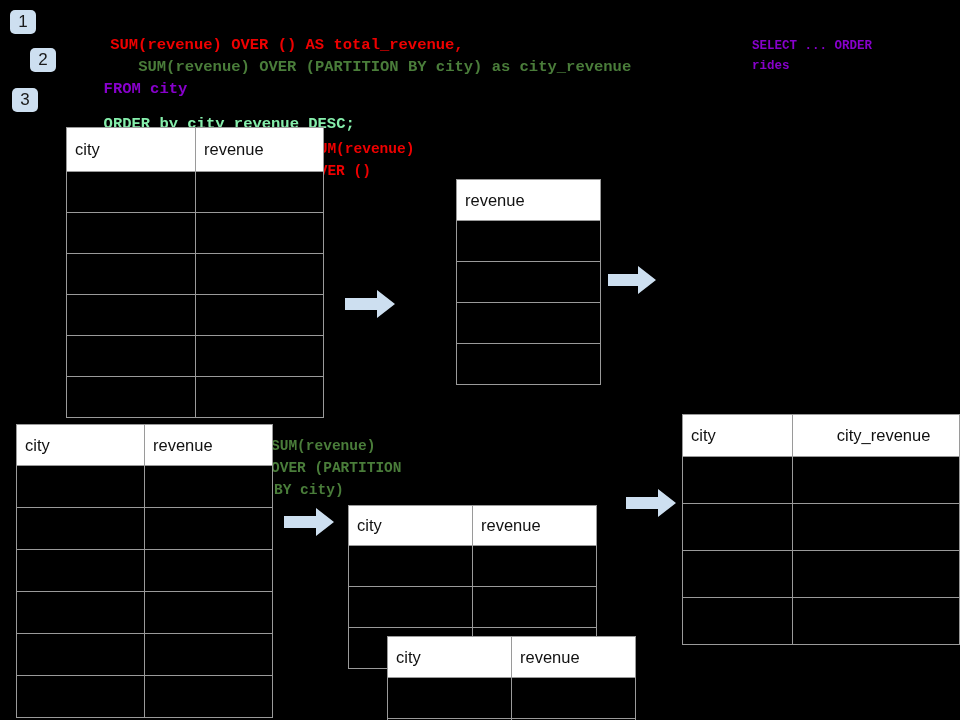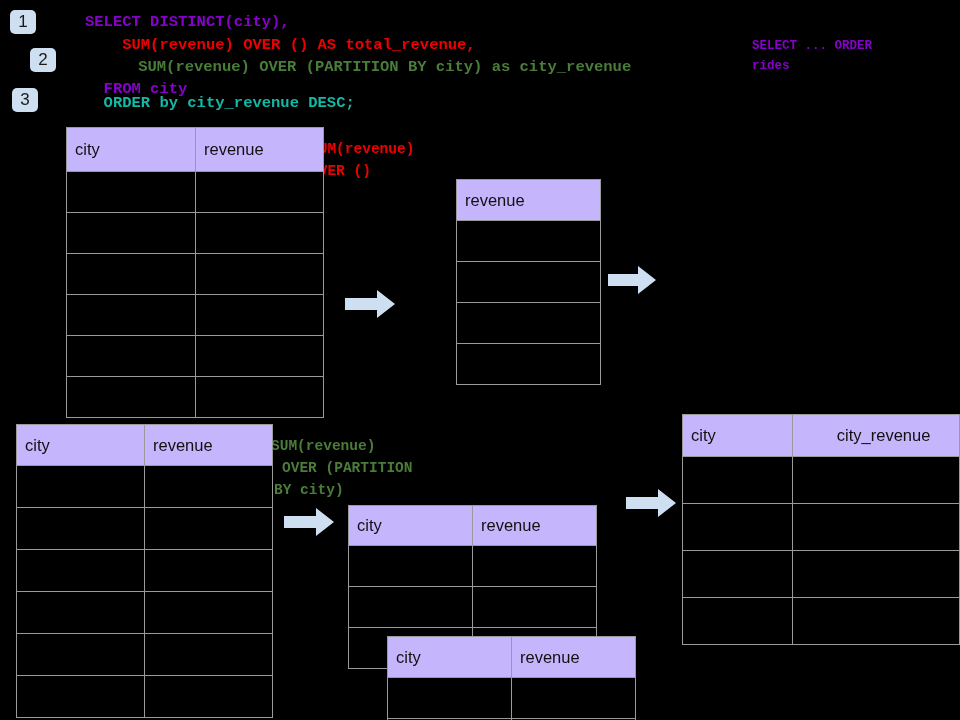--- a/index.html
+++ b/index.html
@@ -61,21 +61,21 @@
     border-collapse: collapse;
     table-layout: fixed;
     background: #000000;
   }
   .tbl td {
     border: 1px solid #9a9a9a;
     background: #000000;
     padding: 0;
   }
   .tbl td.hd {
-    background: #c4b5fd;
+    background: #ffffff;
     color: #111111;
     font-family: "Liberation Sans", sans-serif;
     font-size: 16.5px;
     padding: 0 0 0 8px;
     vertical-align: middle;
   }
 
   
   .arrow {
     position: absolute;
@@ -89,34 +89,33 @@
   <div class="badge" style="left:10px; top:10px;">
     <span>1</span>
   </div>
   <div class="badge" style="left:30px; top:48px;">
     <span>2</span>
   </div>
   <div class="badge" style="left:12px; top:88px;">
     <span>3</span>
   </div>
 
-  <div class="code" style="left:85px; top:11px; color:#8800cc;">SELECT DISTINCT(city),</div>
-  <div class="code" style="left:85px; top:34px; color:#ee0000;">    SUM(revenue) OVER () AS total_revenue,</div>
+  <div class="code" style="left:73px; top:34px; color:#ee0000;">    SUM(revenue) OVER () AS total_revenue,</div>
   <div class="code" style="left:101px; top:56px; color:#4a7d3a;">    SUM(revenue) OVER (PARTITION BY city) as city_revenue</div>
   <div class="code" style="left:85px; top:78px; color:#8800cc;">  FROM city</div>
-  <div class="code" style="left:85px; top:92px; color:#14b8a6;text-align:center;">  ORDER by city_revenue DESC;</div>
+  <div class="code" style="left:85px; top:113px; color:#86efac;text-align:center;">  ORDER by city_revenue DESC;</div>
 
   <div class="code small" style="left:752px; top:37px; color:#8800cc;">SELECT ... ORDER</div>
   <div class="code small" style="left:752px; top:57px; color:#8800cc;">rides</div>
 
   <div class="annot" style="left:310px; top:138px; color:#ee0000;">SUM(revenue)</div>
   <div class="annot" style="left:310px; top:160px; color:#ee0000;">OVER ()</div>
 
   <div class="annot" style="left:271px; top:435px; color:#4a7d3a;">SUM(revenue)</div>
-  <div class="annot" style="left:271px; top:457px; color:#4a7d3a;margin-left:11px;">OVER (PARTITION</div>
+  <div class="annot" style="left:271px; top:457px; color:#4a7d3a;">OVER (PARTITION</div>
   <div class="annot" style="left:274px; top:479px; color:#4a7d3a;">BY city)</div>
 
   <table class="tbl" style="left:66px; top:127px;">
     <tbody>
         <tr>
       <td class="hd" style="width:120px; height:43px;">city</td>
       <td class="hd" style="width:119px; height:43px;">revenue</td>
     </tr>
     <tr>
           <td style="height:40px;"></td>

